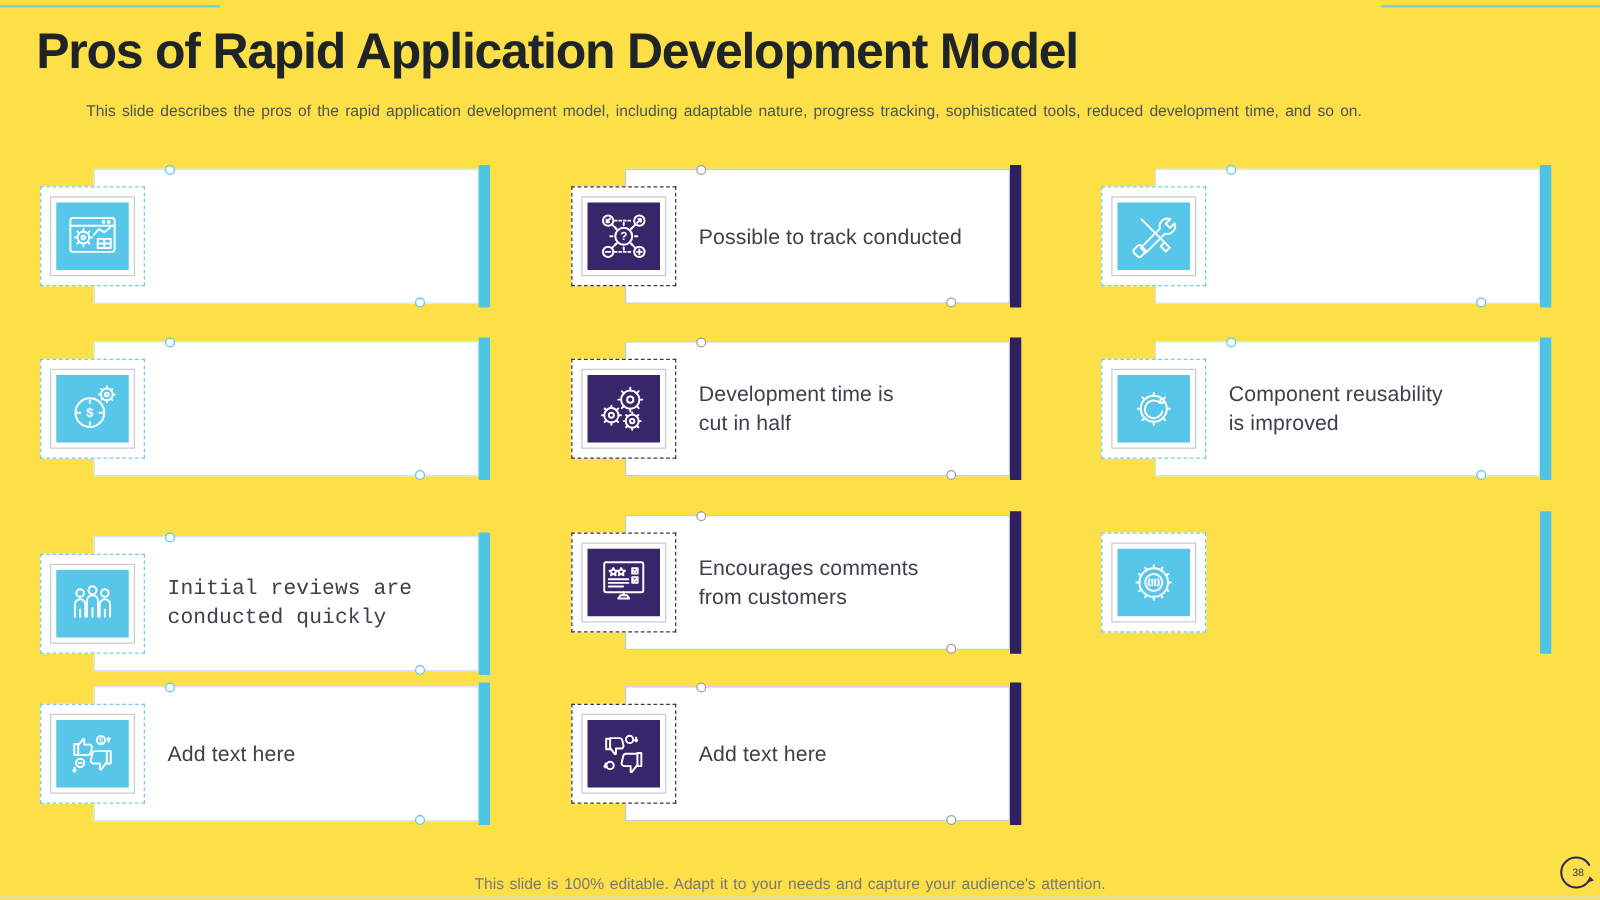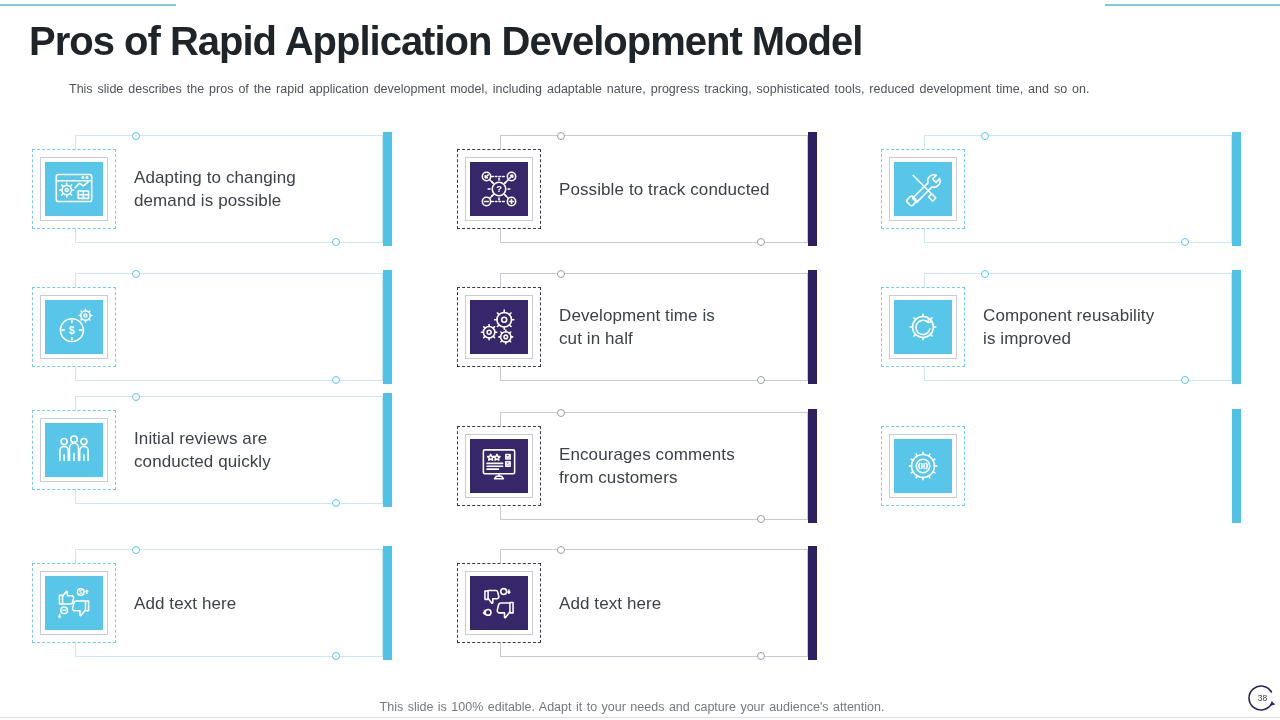--- a/index.html
+++ b/index.html
@@ -1,17 +1,17 @@
 <!DOCTYPE html>
 <html><head>
 <meta charset="utf-8">
 <style>
   html,body{margin:0;padding:0;background:#e9ebee;}
   .slide{
-    position:relative;width:1280px;height:720px;background:#ffffff;
+    position:relative;width:1280px;height:720px;background:#fde047;
     font-family:"Liberation Sans", sans-serif;overflow:hidden;margin:0 auto;
   }
   .top-line{position:absolute;top:4px;height:2px;background:#7ecbd9;}
   .top-line.left{left:0;width:176px;}
   .top-line.right{right:0;width:175px;}
   .bottom-line{position:absolute;left:0;right:0;top:717px;height:1px;background:#dadde1;}
 
   .title{
     position:absolute;left:29px;top:18px;width:1000px;
     font-size:40px;line-height:46px;font-weight:bold;color:#1f2429;letter-spacing:-1px;
@@ -71,22 +71,20 @@
   <div class="top-line right"></div>
 
   <div class="title">Pros of Rapid Application Development Model</div>
   <div class="subtitle">This slide describes the pros of the rapid application development model, including adaptable nature, progress tracking, sophisticated tools, reduced development time, and so on.</div>
 
   <div class="cards-grid">
       <div class="card theme-cyan" style="left: 32px; top: 135px; --fill: #58c6e8; --bar: #4fc3e6; --dash: #74ccea; --border: #cde8f2; --dot: #58c6e8;">
     <div class="card-box">
       <div class="dot dot-top"></div>
       <div class="dot dot-bottom"></div>
-      <div class="card-text">Adapting to changing
-demand is possible</div>
     </div>
     <div class="accent-bar"></div>
     <div class="icon-frame">
       <div class="icon-inner">
         <div class="icon-square">
               <svg viewBox="0 0 48 48">
                 <g fill="none" stroke="#ffffff" stroke-width="1.5" stroke-linecap="round" stroke-linejoin="round">
    <rect x="7" y="10" width="34" height="26" rx="2"></rect>
                   <line x1="7" y1="16" x2="41" y2="16"></line>
    <circle cx="32.5" cy="13" r="0.7"></circle>
@@ -221,21 +219,21 @@
    <circle cx="24" cy="24" r="10"></circle>
    <path d="M34 24h2.3M14 24h-2.3M24 34v2.3M24 14v-2.3M31.1 31.1l1.6 1.6M16.9 31.1l-1.6 1.6M16.9 16.9l-1.6-1.6M31.1 16.9l1.6-1.6"></path>
    <path d="M28.8 19.6A6.8 6.8 0 1 0 30.6 26"></path>
    <path d="M28.8 19.6l3-.4M28.8 19.6l.4-3"></path>
                 </g>
               </svg>
             </div>
       </div>
     </div>
   </div>
-      <div class="card theme-cyan" style="left: 32px; top: 396px; --fill: #58c6e8; --bar: #4fc3e6; --dash: #74ccea; --border: #cde8f2; --dot: #58c6e8;">
+      <div class="card theme-cyan" style="left: 32px; top: 429px; font-family: Liberation Mono, monospace; --fill: #58c6e8; --bar: #4fc3e6; --dash: #74ccea; --border: #cde8f2; --dot: #58c6e8;">
     <div class="card-box">
       <div class="dot dot-top"></div>
       <div class="dot dot-bottom"></div>
       <div class="card-text">Initial reviews are
 conducted quickly</div>
     </div>
     <div class="accent-bar"></div>
     <div class="icon-frame">
       <div class="icon-inner">
         <div class="icon-square">

